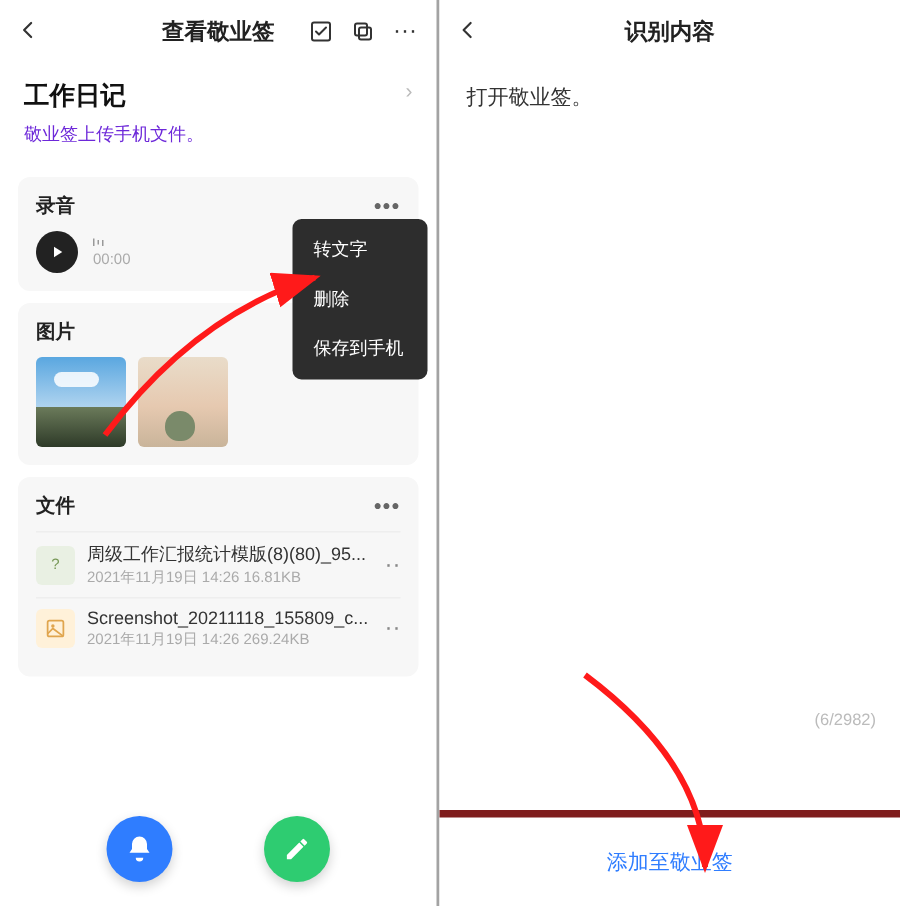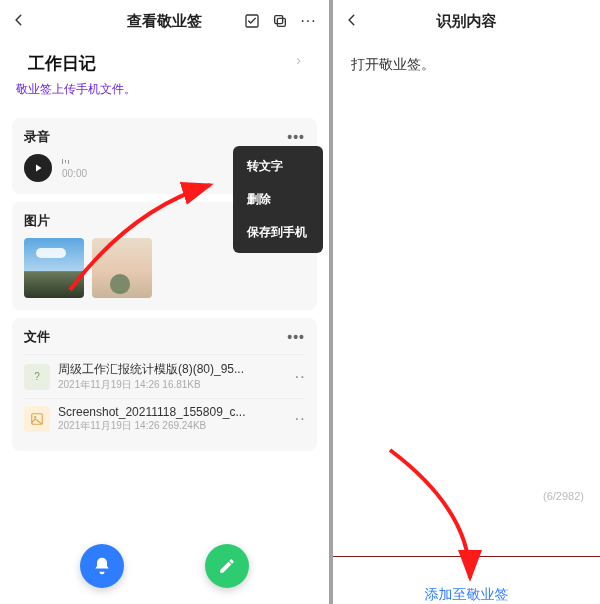--- a/index.html
+++ b/index.html
@@ -10,21 +10,21 @@
     height: 604px;
     display: flex;
     overflow: hidden;
     position: relative;
   }
   .pane {
     height: 100%;
     position: relative;
     background: #fff;
   }
-  .pane-left { width: 333px; border-right: 4px solid #a3a3a3; }
+  .pane-left { width: 293px; border-right: 2px solid #a3a3a3; }
   .pane-right { flex: 1; display: flex; flex-direction: column; }
 
   
   .header {
     height: 42px;
     display: flex;
     align-items: center;
     padding: 0 12px;
     position: relative;
   }
@@ -44,21 +44,21 @@
   .header .actions {
     margin-left: auto; display: flex; gap: 10px; z-index: 1;
   }
   .header .act-icon {
     width: 18px; height: 18px; display: flex; align-items: center; justify-content: center;
     font-size: 16px; color: #333; cursor: pointer;
   }
 
   
   .note-head {
-    padding: 10px 28px 6px;
+    padding: 10px 16px 6px;
     display: flex; align-items: flex-start; justify-content: space-between;
   }
   .note-title { font-size: 17px; font-weight: 700; color: #111; }
   .chev { color: #bbb; font-size: 14px; }
   .note-sub { padding: 0 16px 12px; font-size: 12px; color: #6d28d9; }
 
   .card {
     margin: 8px 12px;
     background: #f7f7f7;
     border-radius: 8px;
@@ -99,21 +99,20 @@
     border-radius: 6px;
     padding: 4px 0;
     min-width: 90px;
     z-index: 5;
   }
   .popup-item {
     color: #fff; font-size: 12px;
     padding: 8px 14px;
     cursor: pointer;
     white-space: nowrap;
-    font-weight: bold;
   }
 
   
   .thumbs { display: flex; gap: 8px; }
   .thumb {
     width: 60px; height: 60px; border-radius: 4px;
     background: #ddd; overflow: hidden; position: relative;
   }
   .thumb.sky {
     background: linear-gradient(to bottom, #5aa7e0 0%, #aed3ef 55%, #6a7a5a 56%, #2e3a28 100%);
@@ -171,23 +170,23 @@
   .right-body {
     flex: 1; padding: 14px 18px 0;
     font-size: 14px; color: #333;
     position: relative;
   }
   .char-count {
     position: absolute; right: 16px; bottom: 54px;
     font-size: 11px; color: #bbb; margin-top: 12px;
   }
   .right-footer {
-    height: 48px;
-    border-top: 1px solid #7f1d1d;
-    display: flex; align-items: flex-end; justify-content: center;
+    height: 64px;
+    border-top: 5px solid #7f1d1d;
+    display: flex; align-items: center; justify-content: center;
   }
   .add-btn {
     font-size: 14px; color: #2f7dff; cursor: pointer;
   }
 
   
   .arrow {
     position: absolute; pointer-events: none; z-index: 20;
   }
 

